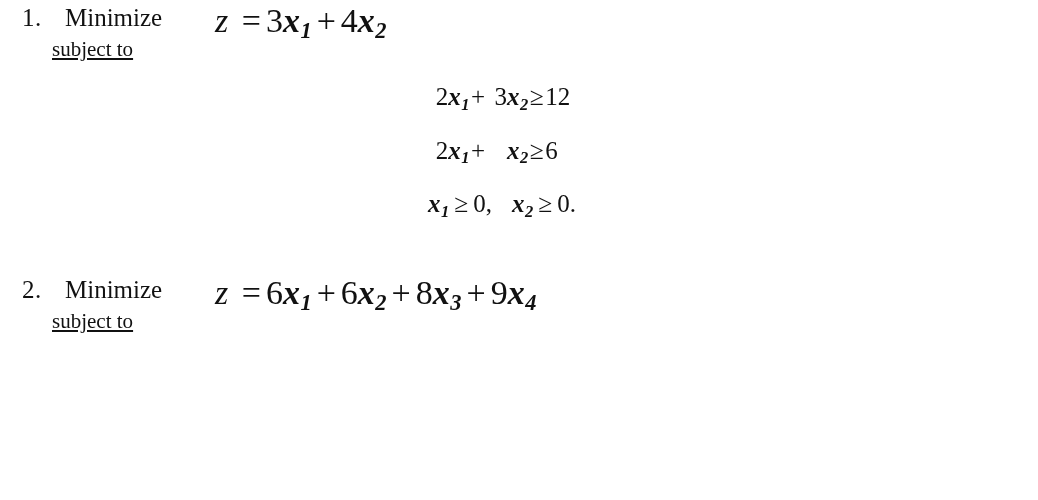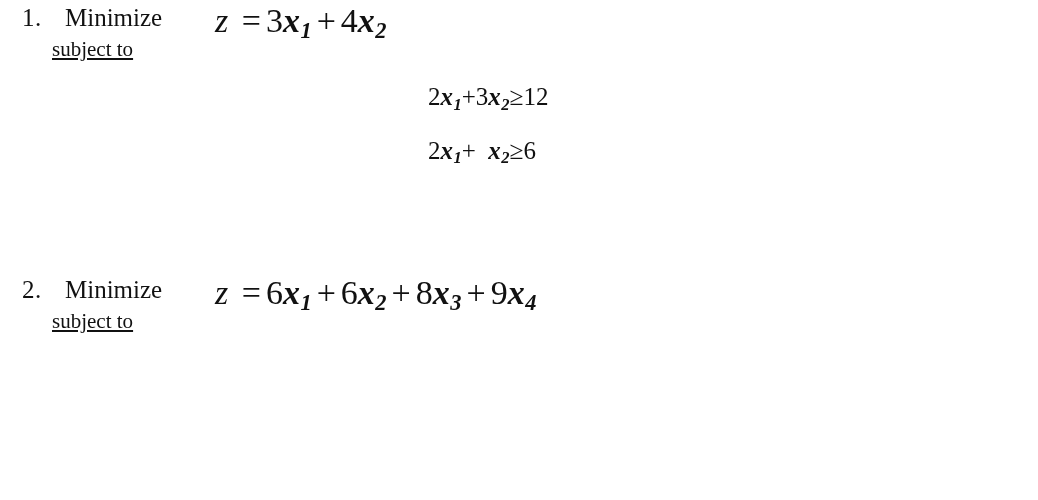--- a/index.html
+++ b/index.html
@@ -133,20 +133,25 @@
         <td class="col-rel rel">≥</td>
         <td class="col-rhs">12</td>
       </tr>
       <tr>
         <td class="col-term"><span>2</span><span class="mi">x</span><span class="sub">1</span></td>
         <td class="col-op">+</td>
         <td class="col-term"><span></span><span class="mi">x</span><span class="sub">2</span></td>
         <td class="col-rel rel">≥</td>
         <td class="col-rhs">6</td>
       </tr>
+      <tr>
+        <td class="nonneg-cell" colspan="5" style="text-align:center;">
+          <span><span class="mi">x</span><span class="sub">1</span><span class="op rel">≥</span><span>0</span><span>,</span></span><span class="gap"></span><span><span class="mi">x</span><span class="sub">2</span><span class="op rel">≥</span><span>0</span><span>.</span></span>
+        </td>
+      </tr>
     </tbody>
       </table>
   </div>
 
   <div class="problem problem-2">
     <div class="head-row">
       <span class="num">2.</span>
       <span class="minimize">Minimize</span>
       <span class="subject">subject to</span>
 

